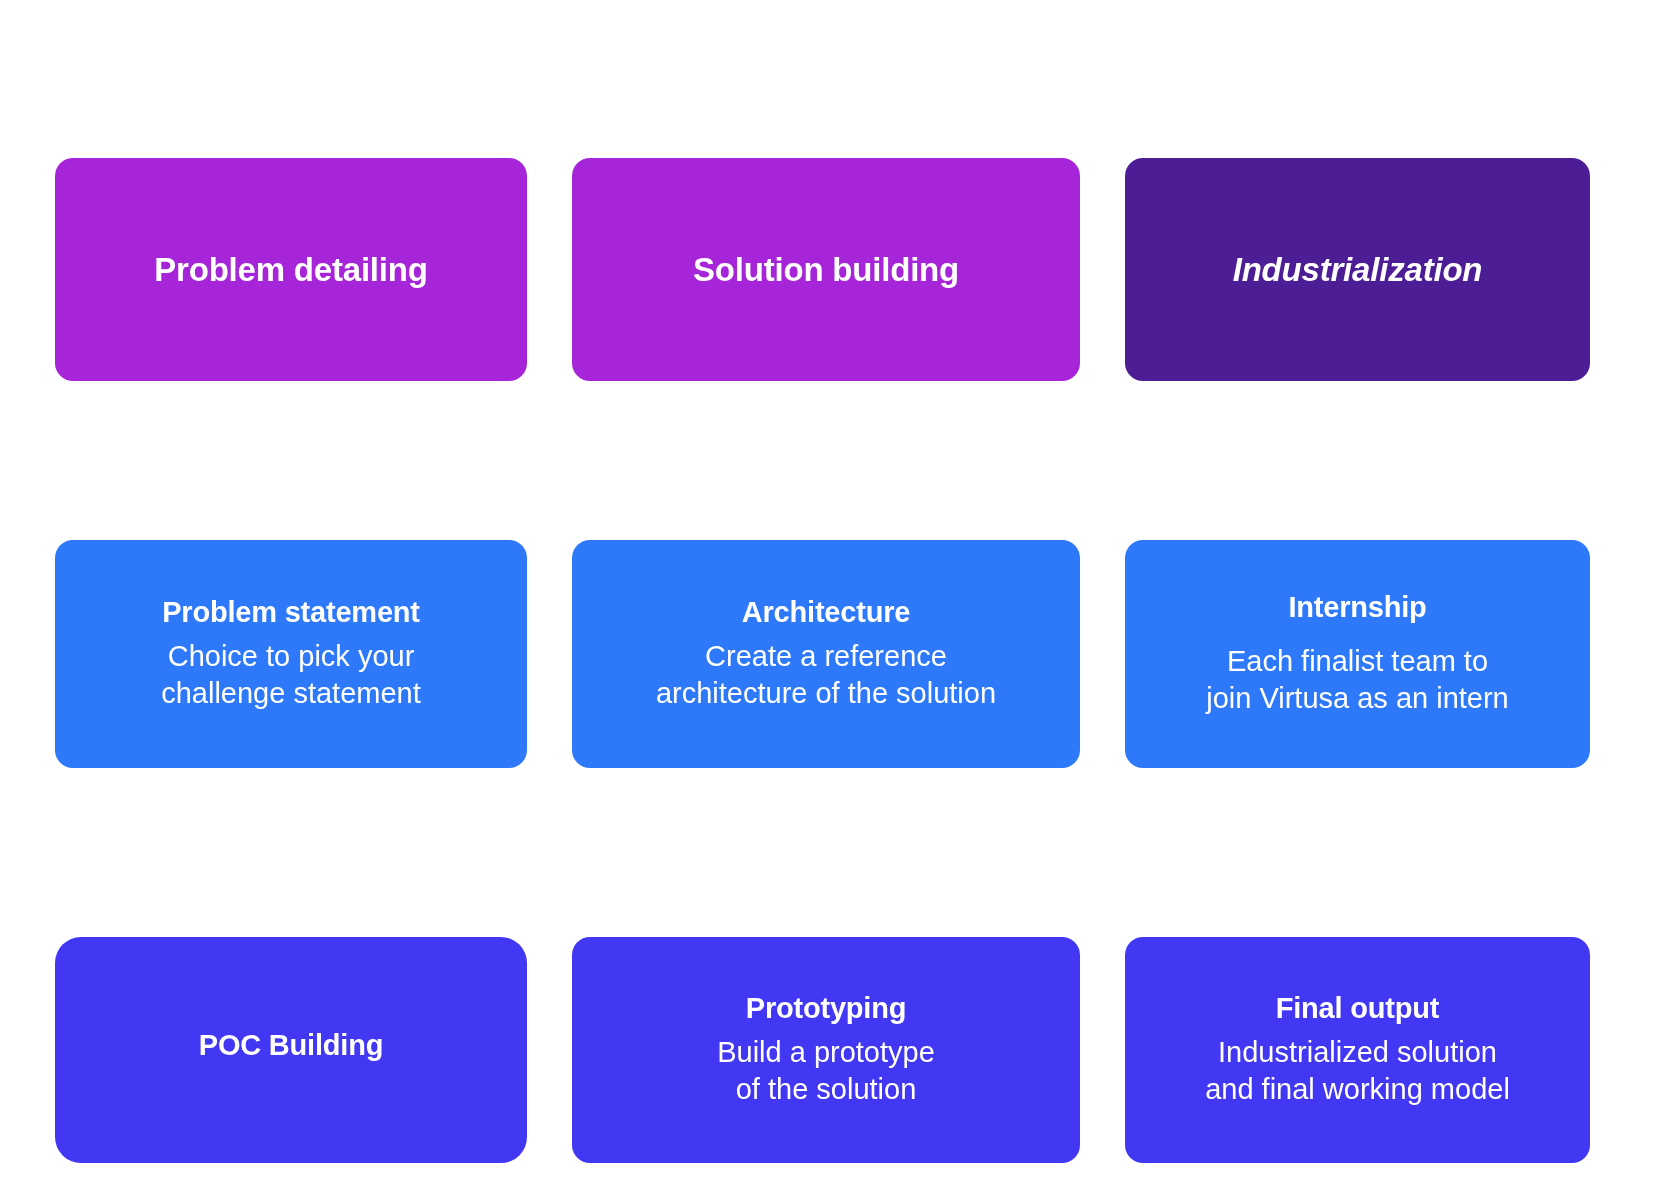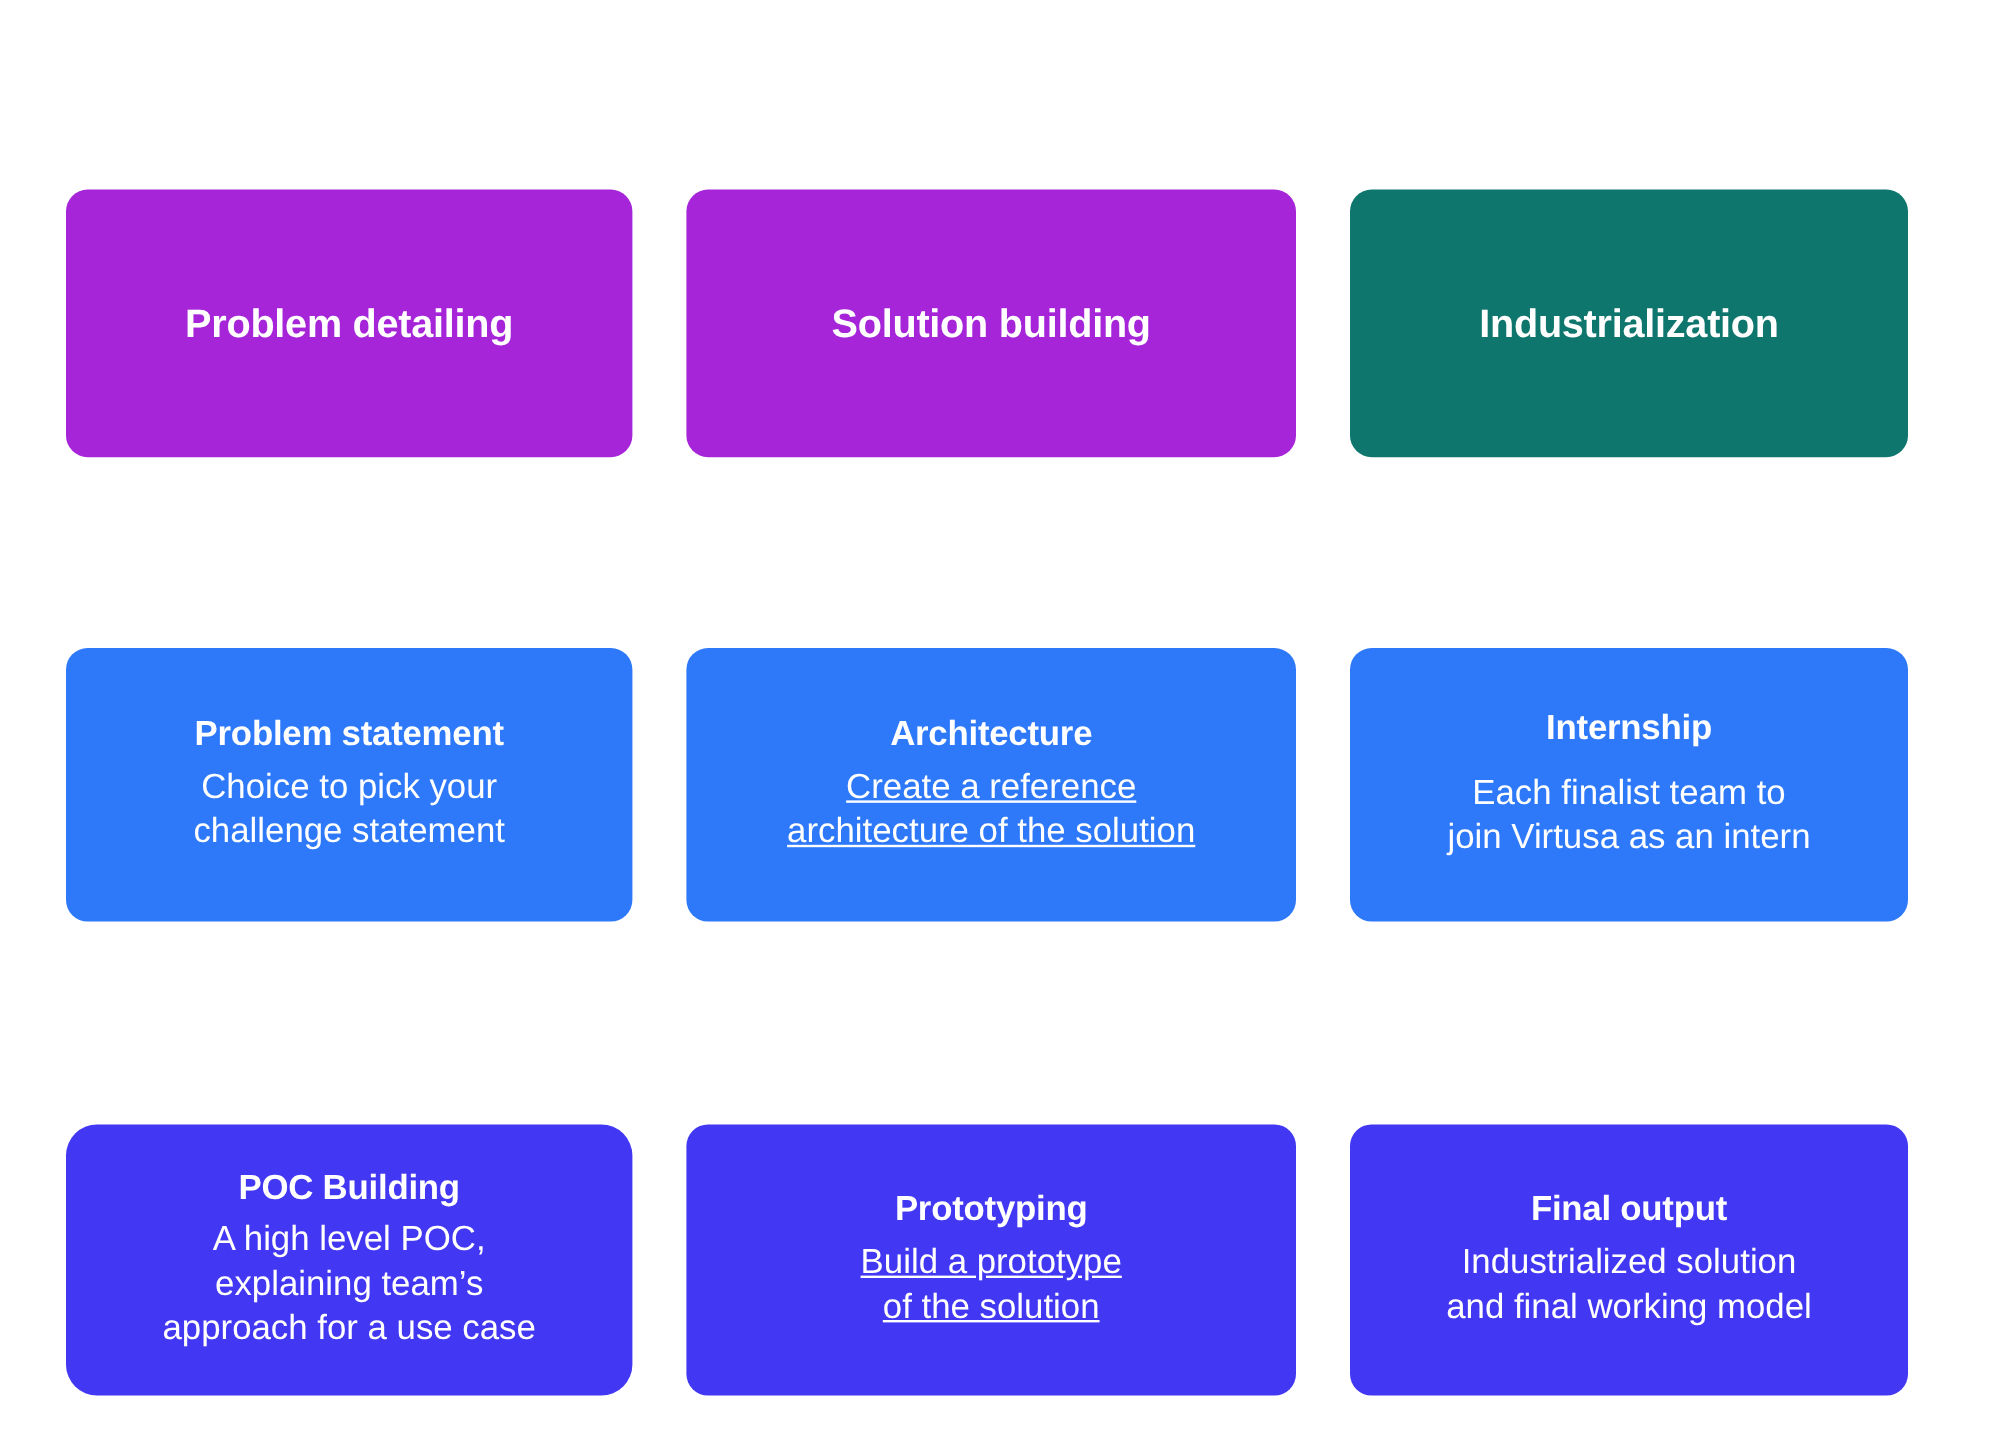--- a/index.html
+++ b/index.html
@@ -83,37 +83,37 @@
   .card-desc {
     font-size: 29px;
     font-weight: 400;
     line-height: 1.28;
     max-width: 100%;
     white-space: pre-line;
   }
 
   
   .col-1 .card-desc { max-width: 360px; }
-  .col-2 .card-desc { max-width: 430px; text-decoration: underline; }
+  .col-2 .card-desc { max-width: 430px; }
   .col-3 .card-desc { max-width: 400px; }
 </style>
 </head>
 <body style="background: rgb(255, 255, 255);">
 
 <div class="board">
   <div class="grid">
 
     <div class="row row-1">
       <div class="card col-1" style="background: rgb(166, 37, 217);">
         <div class="card-title">Problem detailing</div>
       </div>
       <div class="card col-2" style="background: rgb(166, 37, 217);">
         <div class="card-title">Solution building</div>
       </div>
-      <div class="card col-3" style="background: #0f766e;">
+      <div class="card col-3" style="background: #4c1d95; font-style: italic;">
         <div class="card-title">Industrialization</div>
       </div>
     </div>
 
     <div class="row row-2">
       <div class="card col-1" style="background: rgb(45, 121, 250);">
         <div class="card-title">Problem statement</div>
         <div class="card-desc">Choice to pick your
 challenge statement</div>
       </div>
@@ -125,23 +125,20 @@
       <div class="card col-3" style="background: rgb(45, 121, 250); gap: 10px;">
         <div class="card-title">Internship</div>
         <div class="card-desc">Each finalist team to
 join Virtusa as an intern</div>
       </div>
     </div>
 
     <div class="row row-3">
       <div class="card col-1" style="background: rgb(66, 55, 242); border-radius: 26px;">
         <div class="card-title">POC Building</div>
-        <div class="card-desc">A high level POC,
-explaining team’s
-approach for a use case</div>
       </div>
       <div class="card col-2" style="background: rgb(66, 55, 242);">
         <div class="card-title">Prototyping</div>
         <div class="card-desc">Build a prototype
 of the solution</div>
       </div>
       <div class="card col-3" style="background: rgb(66, 55, 242);">
         <div class="card-title">Final output</div>
         <div class="card-desc">Industrialized solution
 and final working model</div>

